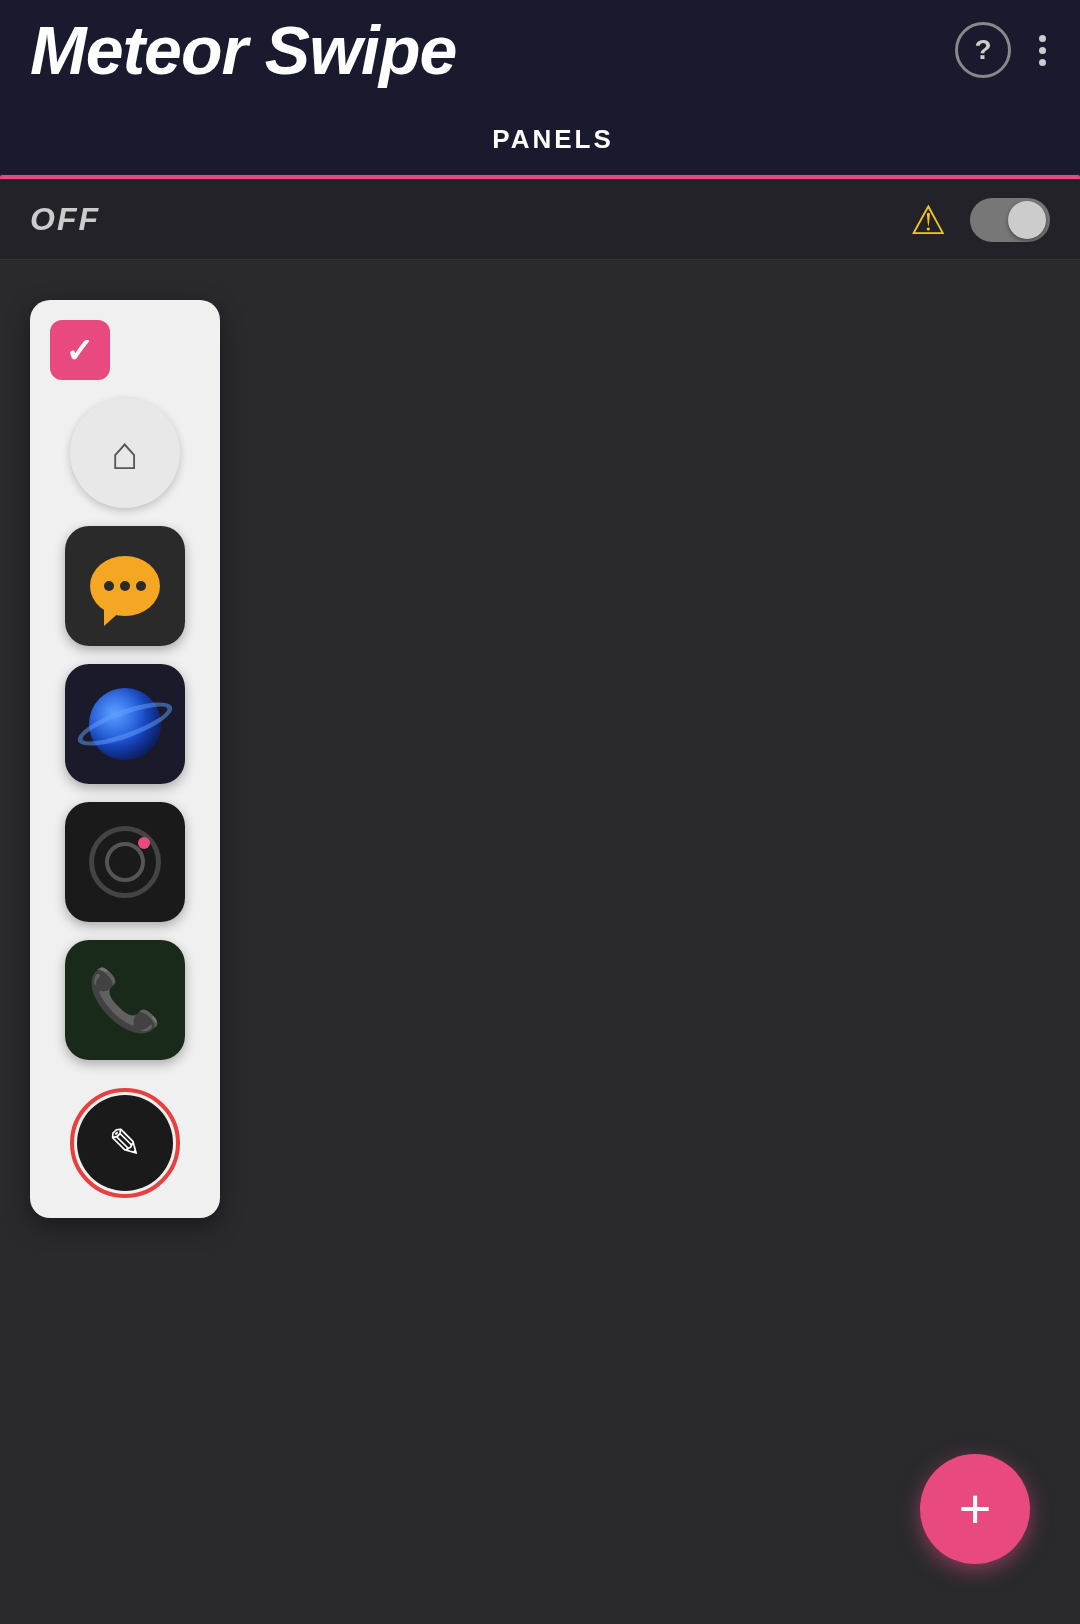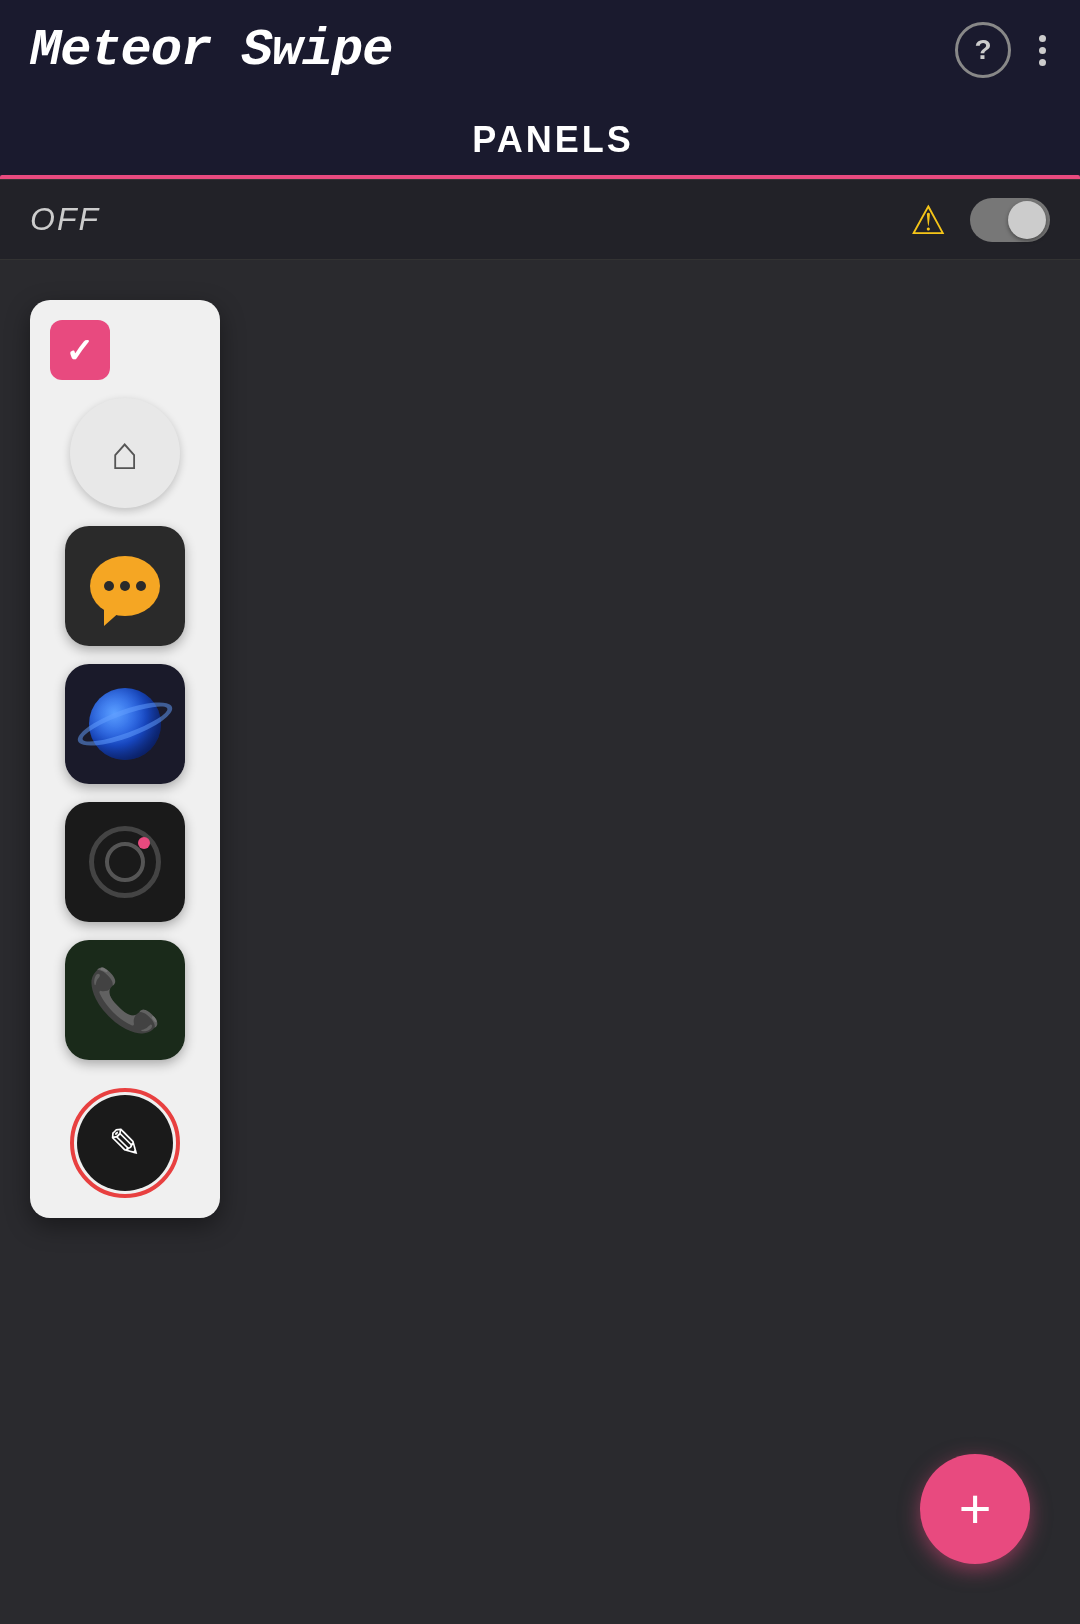--- a/index.html
+++ b/index.html
@@ -17,25 +17,25 @@
     
     .header {
       background: #1a1a2e;
       height: 100px;
       display: flex;
       align-items: center;
       padding: 0 30px;
       position: relative;
     }
     .app-title {
-      font-size: 52px;
+      font-size: 68px;
       font-weight: 900;
       color: #ffffff;
       font-style: italic;
-      font-family: Liberation Mono, monospace;
+      font-family: Liberation Sans, sans-serif;
       letter-spacing: -1px;
     }
     .header-icons {
       position: absolute;
       right: 30px;
       display: flex;
       align-items: center;
       gap: 24px;
     }
     .header-icon-btn {
@@ -78,21 +78,21 @@
       border-bottom: 1px solid #333;
     }
     .tab {
       flex: 1;
       display: flex;
       align-items: center;
       justify-content: center;
       cursor: pointer;
       position: relative;
       color: #888;
-      font-size: 36px;
+      font-size: 26px;
       font-weight: 700;
       letter-spacing: 3px;
       padding-left: 26px;
     }
     .tab.active {
       color: #ffffff;
     }
     .tab.active::after {
       content: '';
       position: absolute;
@@ -110,21 +110,21 @@
       height: 80px;
       display: flex;
       align-items: center;
       padding: 0 30px;
       border-bottom: 1px solid #333;
     }
     .status-off {
       font-size: 32px;
       font-style: italic;
       color: #cccccc;
-      font-weight: 400;
+      font-weight: 700;
       letter-spacing: 2px;
       text-align: right;
     }
     .status-controls {
       margin-left: auto;
       display: flex;
       align-items: center;
       gap: 24px;
     }
     .warning-icon {

